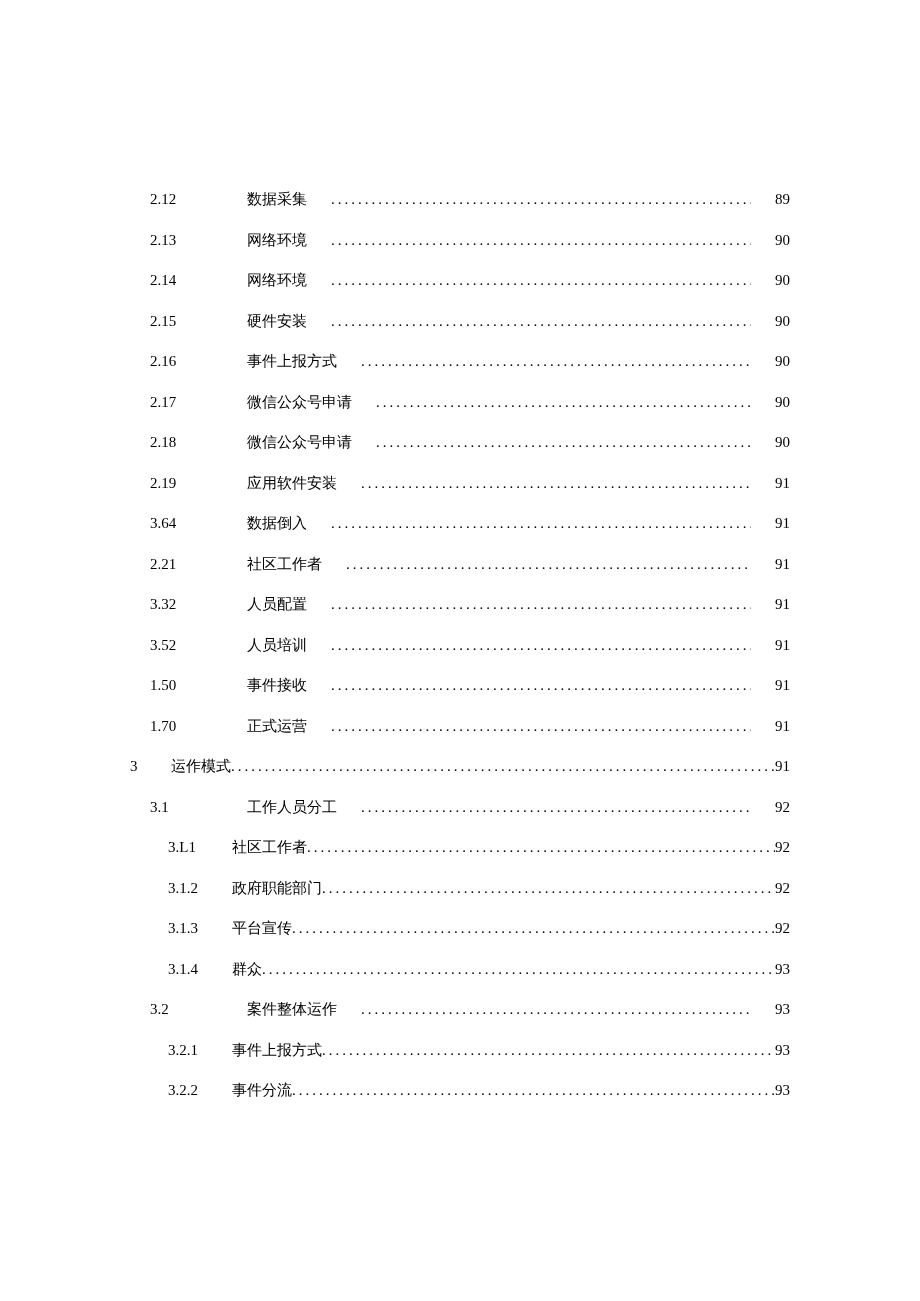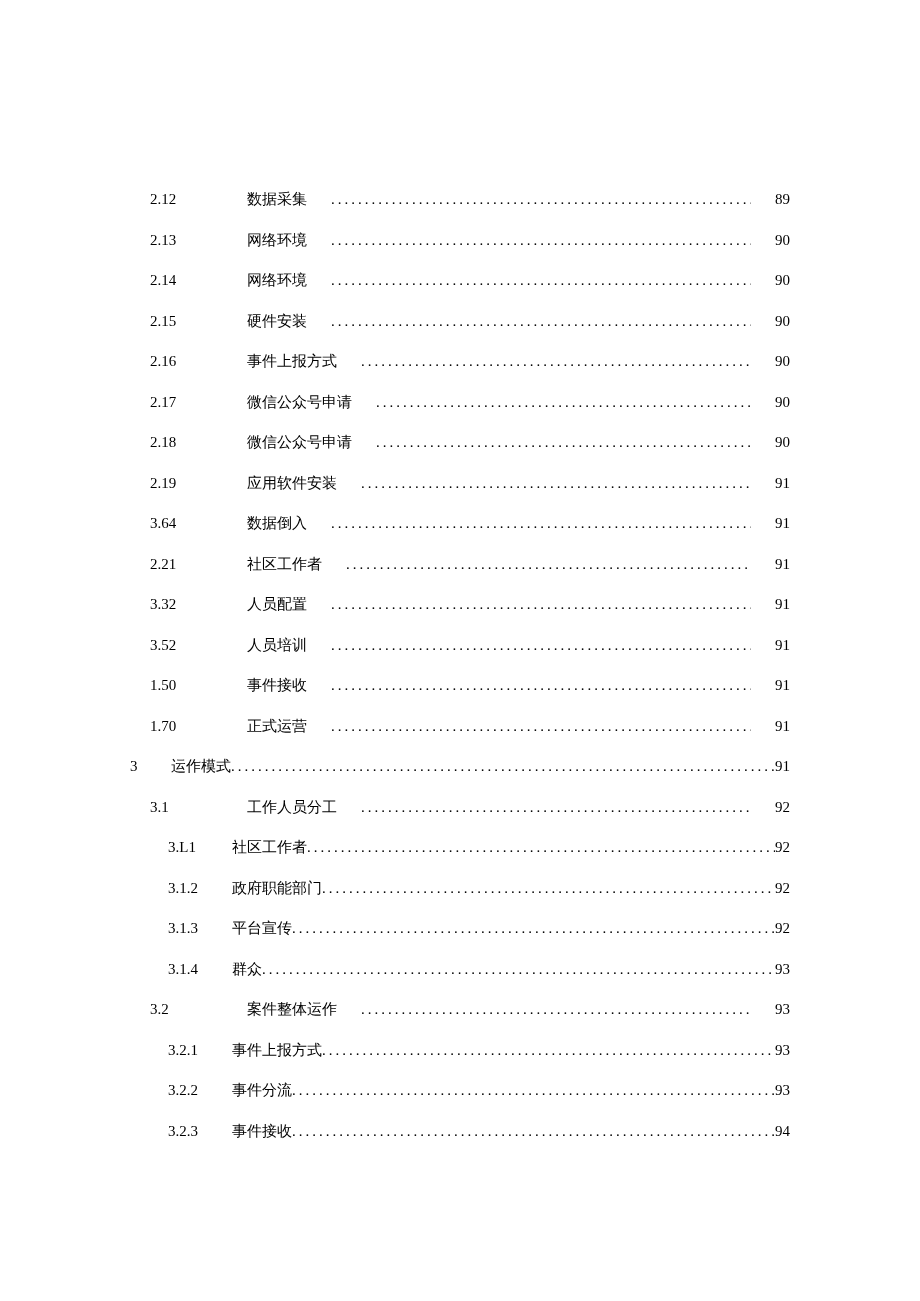--- a/index.html
+++ b/index.html
@@ -184,19 +184,13 @@
       <span class="toc-title">事件上报方式</span>
       <span class="toc-dots"></span>
       <span class="toc-page">93</span>
     </div>
     <div class="toc-line indent-2">
       <span class="toc-num">3.2.2</span>
       <span class="toc-title">事件分流</span>
       <span class="toc-dots"></span>
       <span class="toc-page">93</span>
     </div>
-    <div class="toc-line indent-2">
-      <span class="toc-num">3.2.3</span>
-      <span class="toc-title">事件接收</span>
-      <span class="toc-dots"></span>
-      <span class="toc-page">94</span>
-    </div>
   </div>
 
 </body></html>

